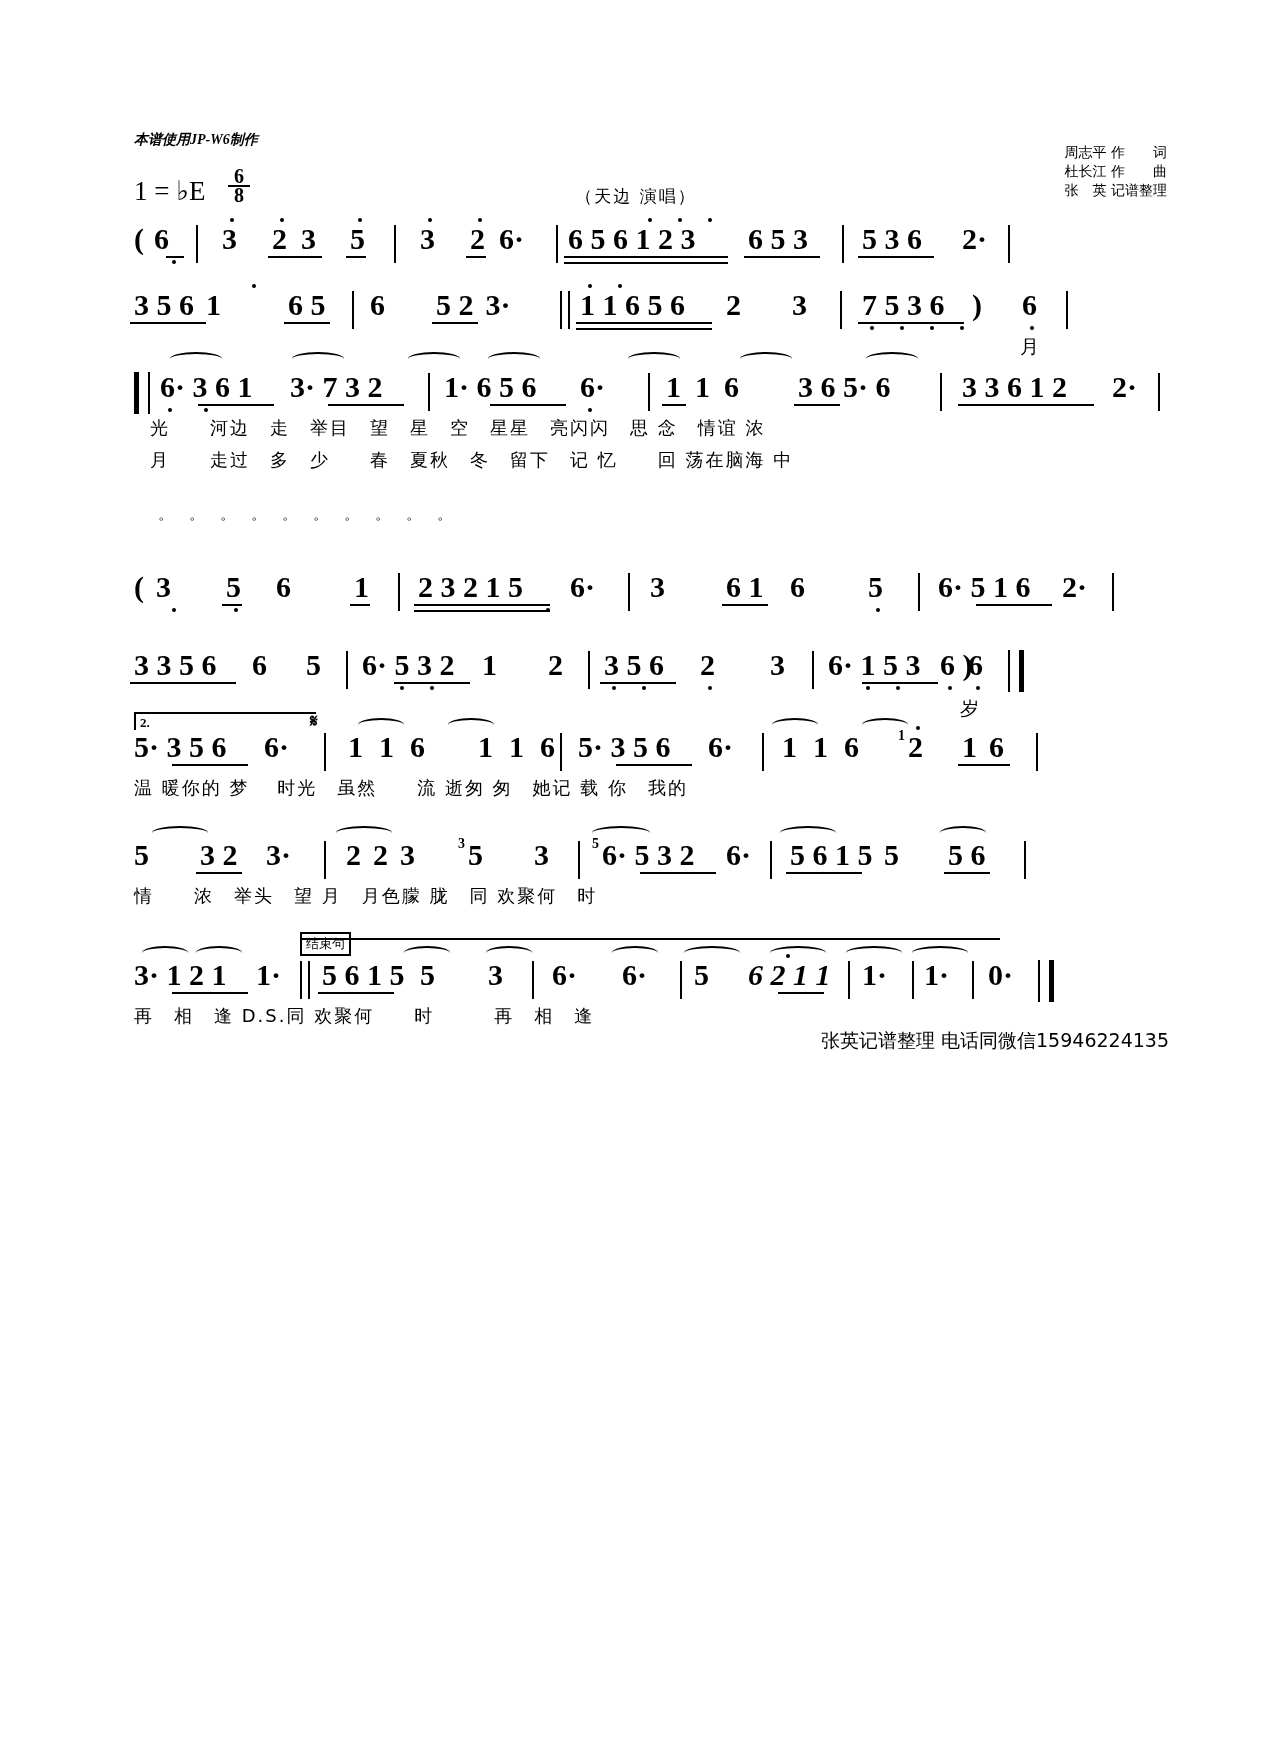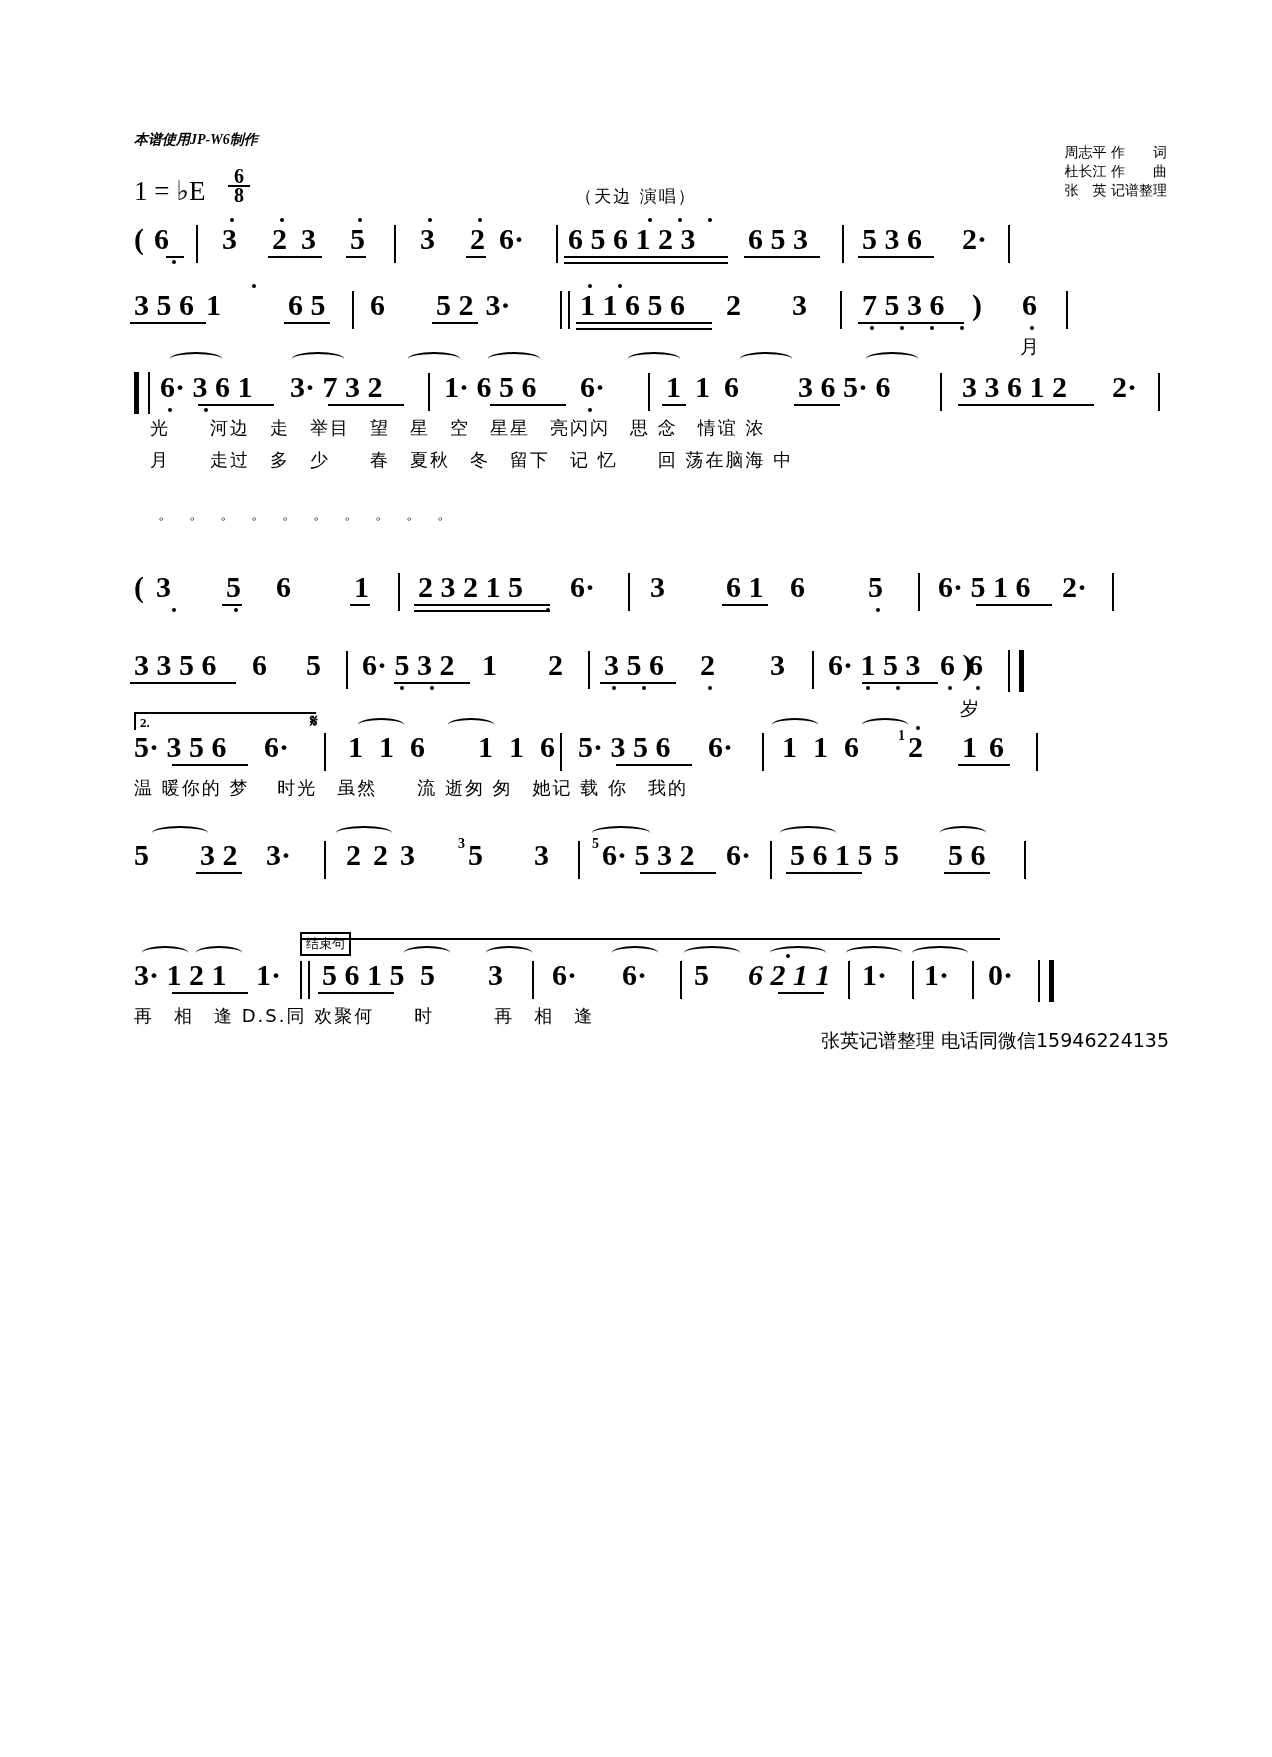--- a/index.html
+++ b/index.html
@@ -474,20 +474,21 @@
     <div class="n" style="left:726px;">6·</div>
     <div class="barline" style="left:770px;"></div>
 
     <div class="n" style="left:790px;">5 6 1 5</div>
     <div class="ul" style="left:786px; top:34px; width:76px;"></div>
     <div class="n" style="left:884px;">5</div>
     <div class="n" style="left:948px;">5 6</div>
     <div class="ul" style="left:944px; top:34px; width:46px;"></div>
     <div class="barline" style="left:1024px;"></div>
 
+    <div class="lyr" style="left:134px; top:46px; letter-spacing:2px; font-size:18px;">情　　浓　举头　望 月　月色朦 胧　同 欢聚何　时</div>
   </div>
 
   <div class="endbox" style="left:300px; top:932px;">结束句</div>
   <div class="volta" style="left:300px; top:938px; width:700px; border-left:none;"></div>
   <div class="tie-row" style="top:946px;">
     <div class="slur" style="left:142px; top:0; width:46px;"></div>
     <div class="slur" style="left:196px; top:0; width:46px;"></div>
     <div class="slur" style="left:404px; top:0; width:46px;"></div>
     <div class="slur" style="left:486px; top:0; width:46px;"></div>
     <div class="slur" style="left:612px; top:0; width:46px;"></div>

